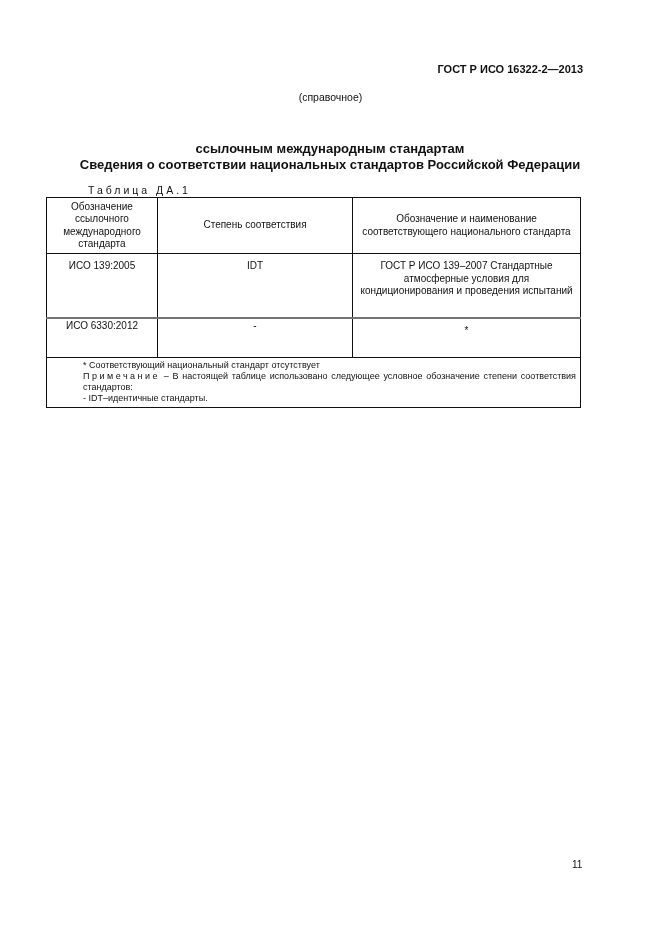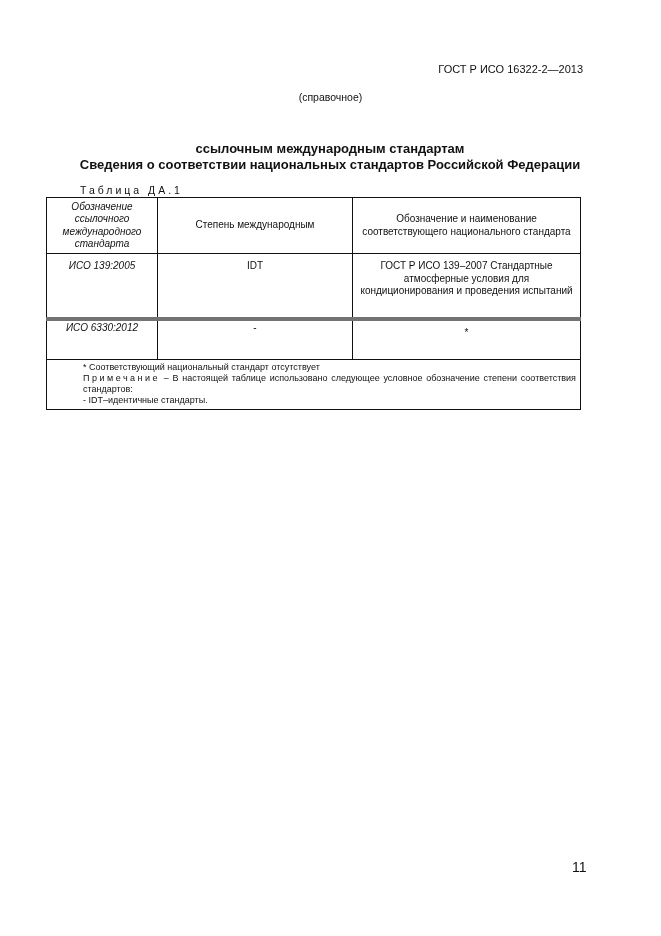--- a/index.html
+++ b/index.html
@@ -1,35 +1,35 @@
 <!DOCTYPE html>
 <html><head>
 <meta charset="utf-8">
 <style>
   html, body { margin:0; padding:0; background:#ffffff; }
   body { width:661px; height:936px; position:relative; font-family:"Liberation Sans", sans-serif; color:#111; overflow:hidden; }
-  .doc-code { position:absolute; right:78px; top:63px; font-size:11px; font-weight:normal; }
+  .doc-code { position:absolute; right:78px; top:63px; font-size:11px; font-weight:bold; }
   .appendix { position:absolute; left:0; width:661px; top:91px; text-align:center; font-size:10.5px; font-weight:bold; line-height:13px; }
   .appendix .sub { font-weight:normal; }
   .title { position:absolute; left:40px; width:580px; top:141px; text-align:center; font-size:13px; font-weight:bold; line-height:16px; }
-  .table-caption { position:absolute; left:80px; top:184px; font-size:10.5px; letter-spacing:3px; }
+  .table-caption { position:absolute; left:88px; top:184px; font-size:10.5px; letter-spacing:3px; }
   table.std { position:absolute; left:46px; top:197px; width:535px; border-collapse:collapse; font-size:10px; }
   table.std td, table.std th { border:1px solid #111; padding:2px 4px; vertical-align:middle; font-weight:normal; line-height:12.5px; }
   table.std th { height:51px; text-align:center; }
-  .c1 { width:102px; text-align:center;font-style:italic; }
+  .c1 { width:102px; text-align:center; }
   .c2 { width:186px; text-align:center; }
   .c3 { text-align:center; }
-  tr.r1 td { vertical-align:top; height:55px; padding-top:6px; border-bottom:4px solid #737373; }
+  tr.r1 td { vertical-align:top; height:55px; padding-top:6px; border-bottom:2px solid #737373; }
   tr.r2 td { vertical-align:top; height:30px; padding-top:1px; }
   tr.r2 td.c3 { text-align:center; padding-top:6px; }
   tr.notes td { font-size:9px; line-height:11px; padding:2px 4px 3px 4px; text-align:justify; }
   .note-line { display:block; }
   .indent { padding-left:32px; }
   .spaced { letter-spacing:2.5px; }
-  .page-num { position:absolute; left:572px; top:859px; font-size:14px; }
+  .page-num { position:absolute; left:572px; top:859px; font-size:10px; }
 </style>
 </head>
 <body>
 
 <div class="doc-code">ГОСТ Р ИСО 16322-2—2013</div>
 
 <div class="appendix">
   <div class="sub">(справочное)</div>
 </div>
 
@@ -37,21 +37,21 @@
   <div>ссылочным международным стандартам</div>
   <div>Сведения о соответствии национальных стандартов  Российской  Федерации</div>
 </div>
 
 <div class="table-caption">Таблица ДА.1</div>
 
 <table class="std">
   <tbody>
       <tr>
     <th class="c1">Обозначение ссылочного международного стандарта</th>
-    <th class="c2">Степень международным</th>
+    <th class="c2">Степень соответствия</th>
     <th class="c3" style="text-align:center">Обозначение и наименование соответствующего национального стандарта</th>
   </tr>
   <tr class="r1">
     <td class="c1">ИСО 139:2005</td>
     <td class="c2">IDT</td>
     <td class="c3">ГОСТ Р ИСО 139–2007 Стандартные атмосферные условия для кондиционирования и проведения испытаний</td>
   </tr>
   <tr class="r2">
     <td class="c1">ИСО 6330:2012</td>
     <td class="c2">-</td>

